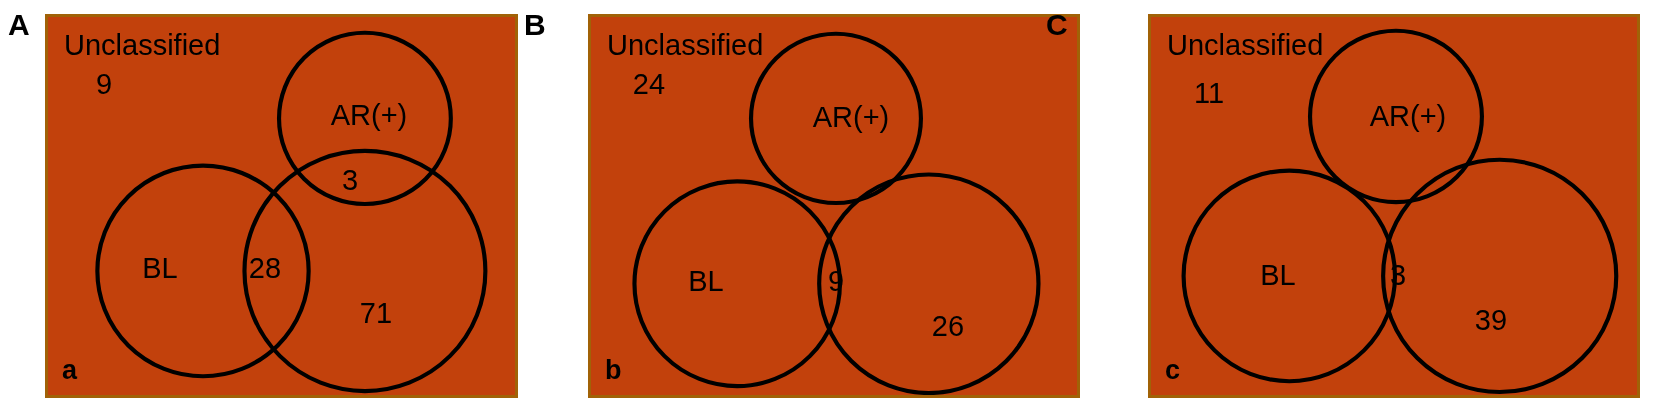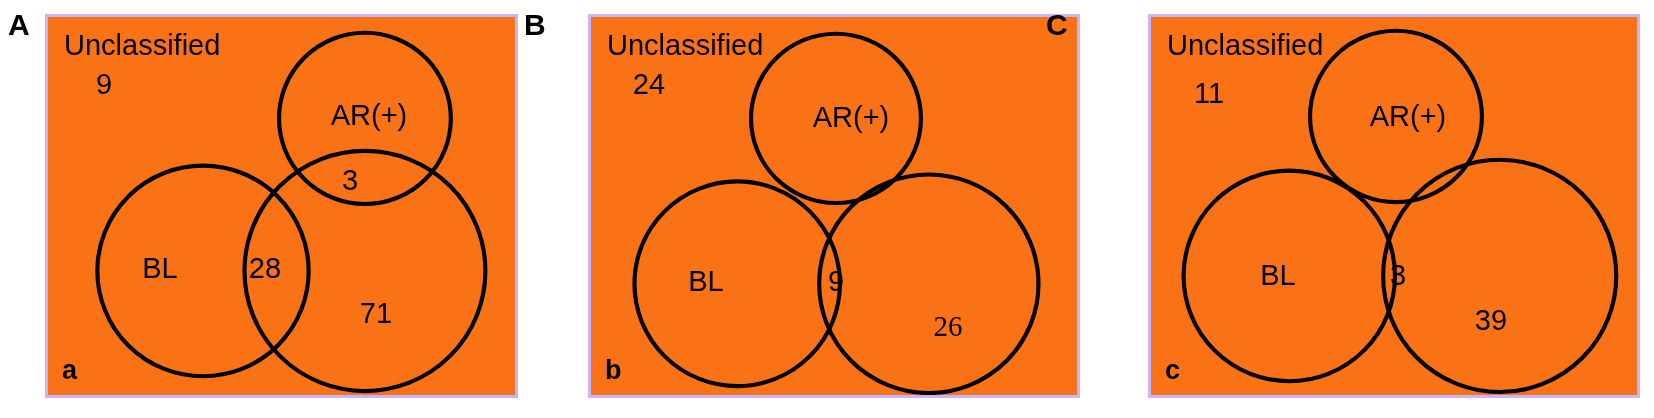--- a/index.html
+++ b/index.html
@@ -23,22 +23,22 @@
     font-family: "Liberation Sans", sans-serif;
     font-weight: bold;
     font-size: 30px;
     color: #000000;
     line-height: 1;
     letter-spacing: 0px;
   }
   .panel {
     position: absolute;
     box-sizing: border-box;
-    background: #f97316;
-    border: 3px solid #c4b5fd;
+    background: #c2410c;
+    border: 3px solid #a16207;
   }
   .panel-svg {
     position: absolute;
     left: 0;
     top: 0;
     width: 100%;
     height: 100%;
     display: block;
   }
   .venn-circle {
@@ -137,21 +137,21 @@
     <div class="unclassified-title" style="left:16px; top:14px;">Unclassified</div>
     <div class="unclassified-count" style="left:58px; top:53px;">24</div>
 
     <div class="lbl" style="left:260px; top:100px;">AR(+)</div>
 
     <div class="lbl" style="left:115px; top:264px;">BL</div>
 
     <div class="lbl" style="left:245px; top:264px;">9</div>
 
 
-    <div class="lbl" style="left:357px; top:309px;font-family:Liberation Serif, serif;">26</div>
+    <div class="lbl" style="left:357px; top:309px;">26</div>
 
     <div class="sub-letter" style="left:14px; top:340px;">b</div>
   </div>
 
   <div class="panel-letter" style="left:1046px; top:10px;">C</div>
 
   <div class="panel" id="panelC" style="left:1148px; top:14px; width:492px; height:384px;">
 
     <svg class="panel-svg" viewBox="0 0 492 384" preserveAspectRatio="none">
 

